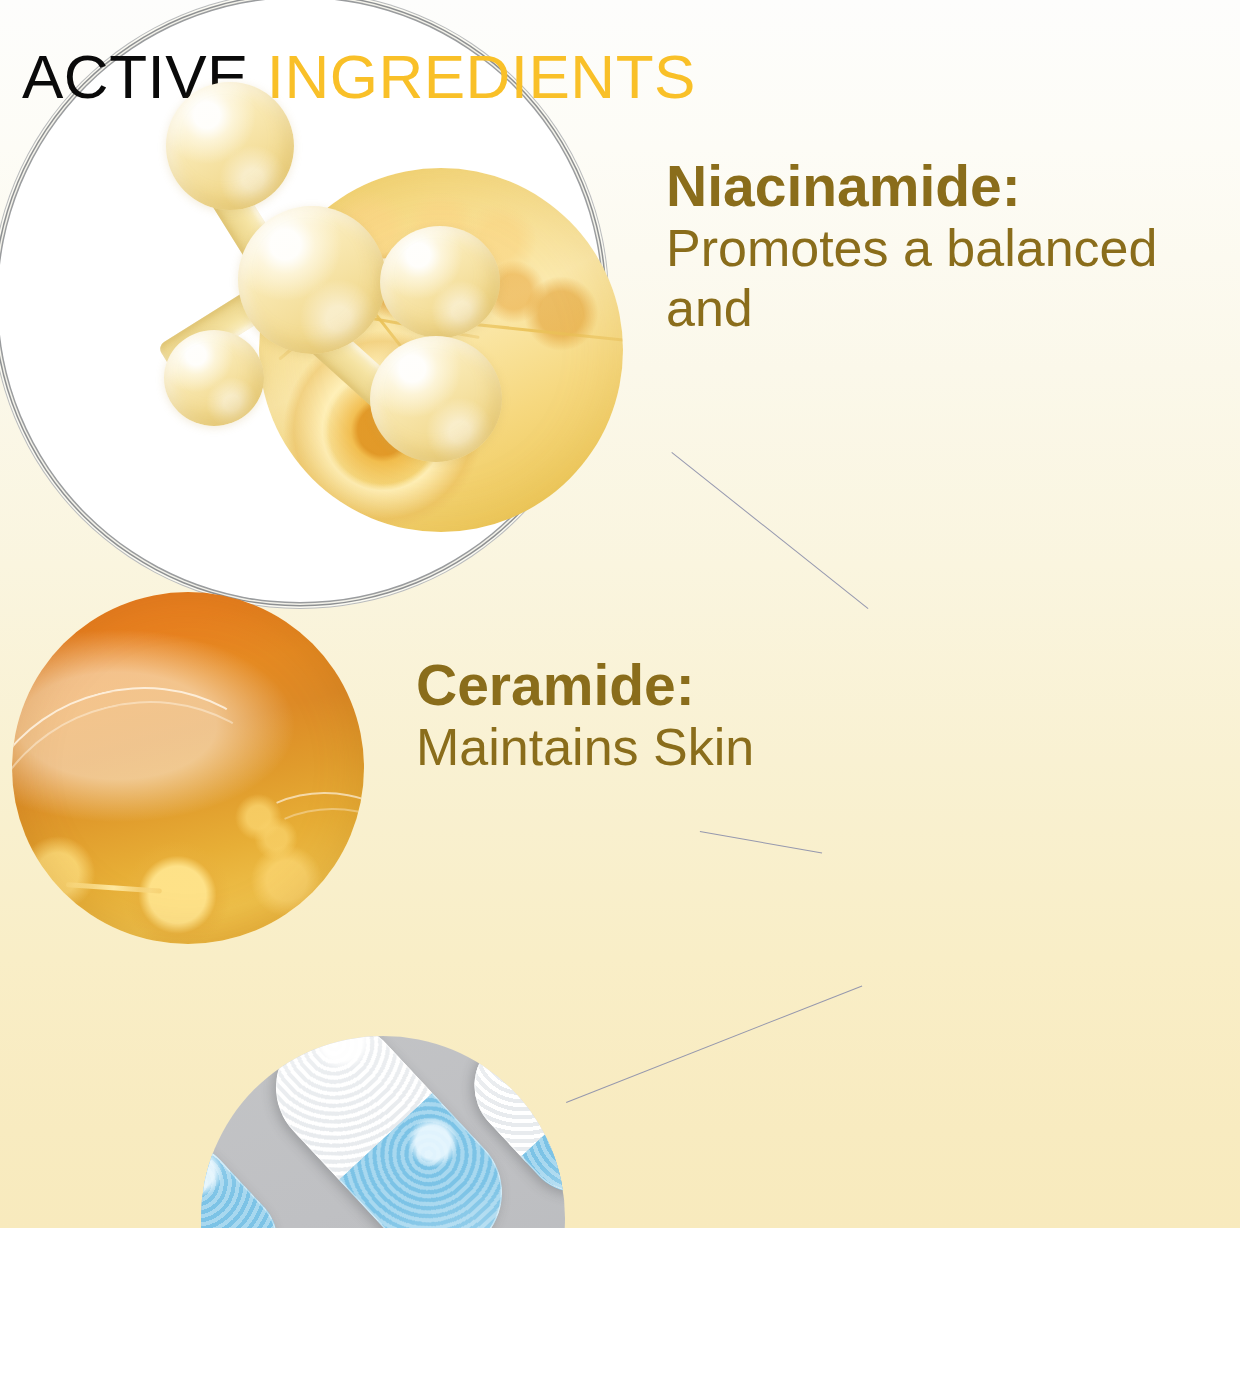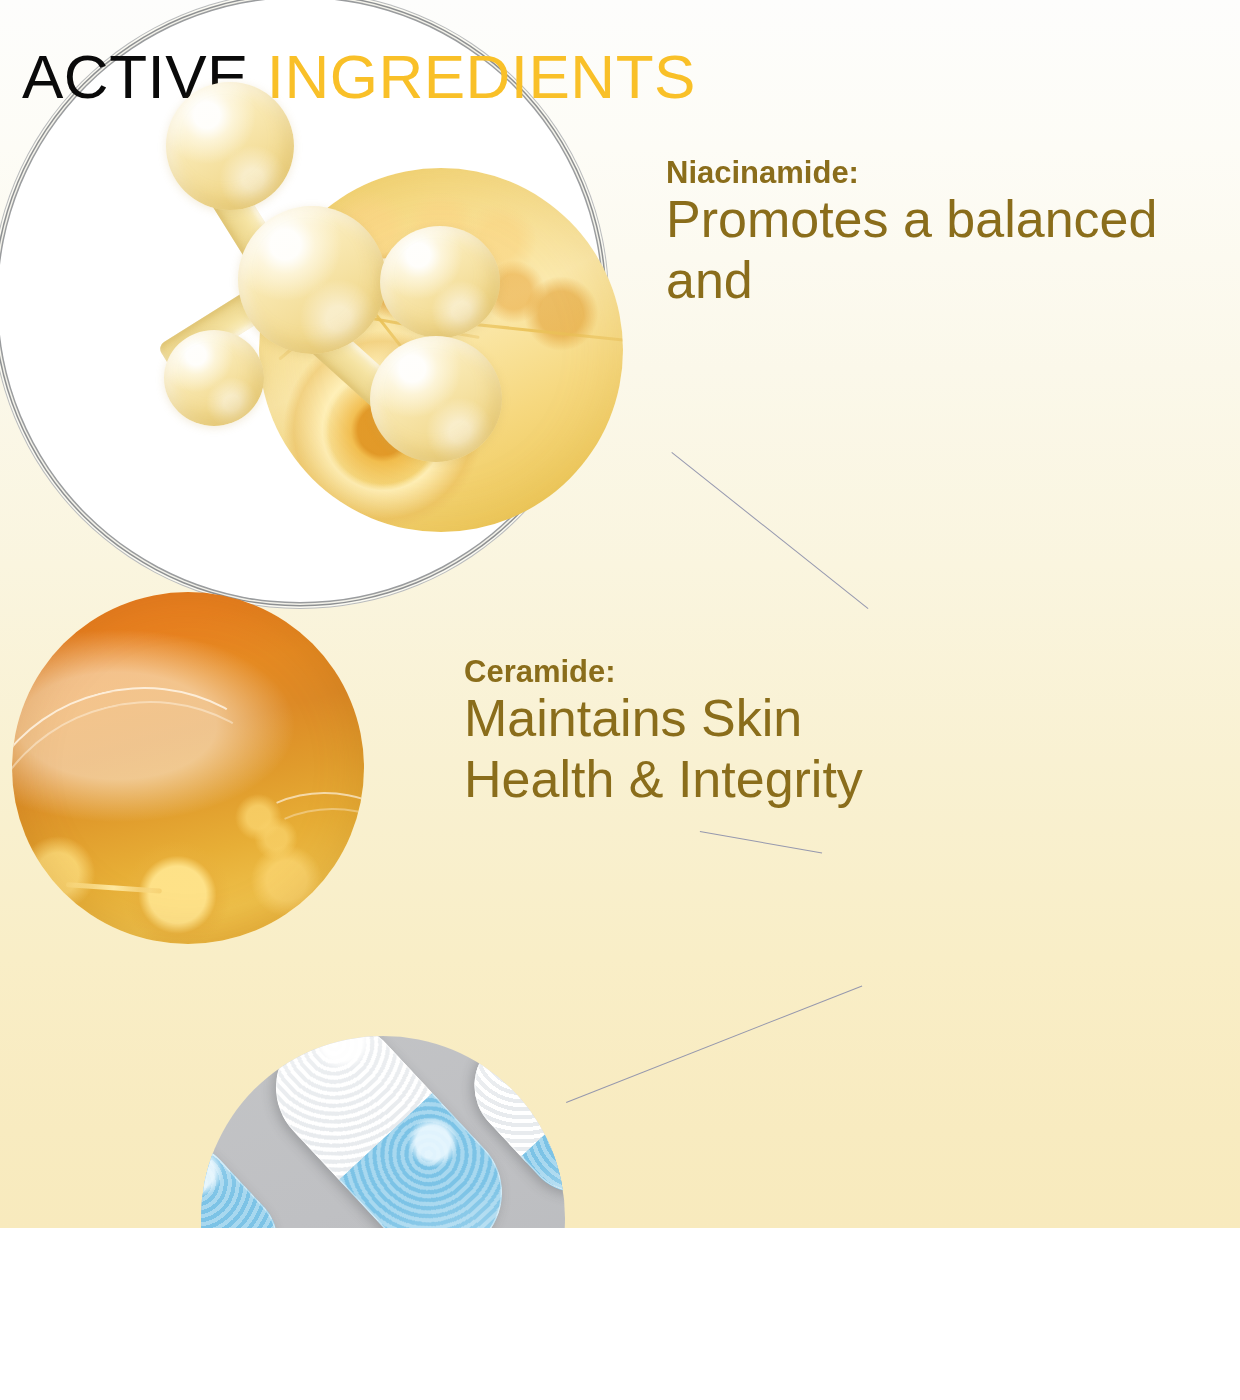--- a/index.html
+++ b/index.html
@@ -185,35 +185,35 @@
     position:absolute;
     border-radius:8px;
     background:linear-gradient(180deg,#fbf0c8 0%, #f5e3a2 42%, #e9d184 100%);
     box-shadow:inset 0 -3px 6px rgba(205,170,80,.40), inset 0 3px 5px rgba(255,255,255,.65);
     transform-origin:0 50%;
   }
 
   
   .info-block { position:absolute; }
   .info-title {
-    font-size:31px;
+    font-size:57px;
     font-weight:700;
     color:#8a6d1b;
     line-height:1.08;
     white-space:nowrap;
   }
   .info-desc {
     font-size:52px;
     font-weight:400;
     color:#8a6d1b;
     line-height:1.17;
   }
 
   #block-niacinamide { left:666px; top:156px; }
-  #block-ceramide    { left:416px; top:655px;margin-left:48px; }
+  #block-ceramide    { left:416px; top:655px; }
   #block-vitaminc    { left:606px; top:1262px; }
 </style>
 </head>
 <body>
 
 <div id="stage">
 
   <h1 id="title">
     <span class="t-active">ACTIVE</span><span class="t-ingredients"> INGREDIENTS</span>
   </h1>
@@ -277,17 +277,16 @@
   </div>
 
   <div class="info-block" id="block-niacinamide">
     <div class="info-title">Niacinamide:</div>
     <div class="info-desc">Promotes a balanced and</div>
   </div>
 
   <div class="info-block" id="block-ceramide">
     <div class="info-title">Ceramide:</div>
     <div class="info-desc">Maintains Skin</div>
-    <div class="info-desc">Health &amp; Integrity</div>
   </div>
 
 
 </div>
 
 </body></html>

